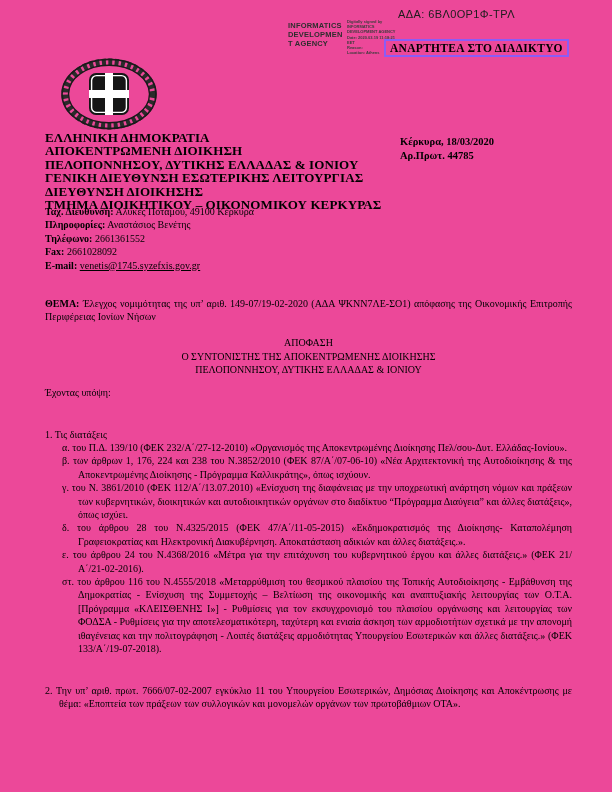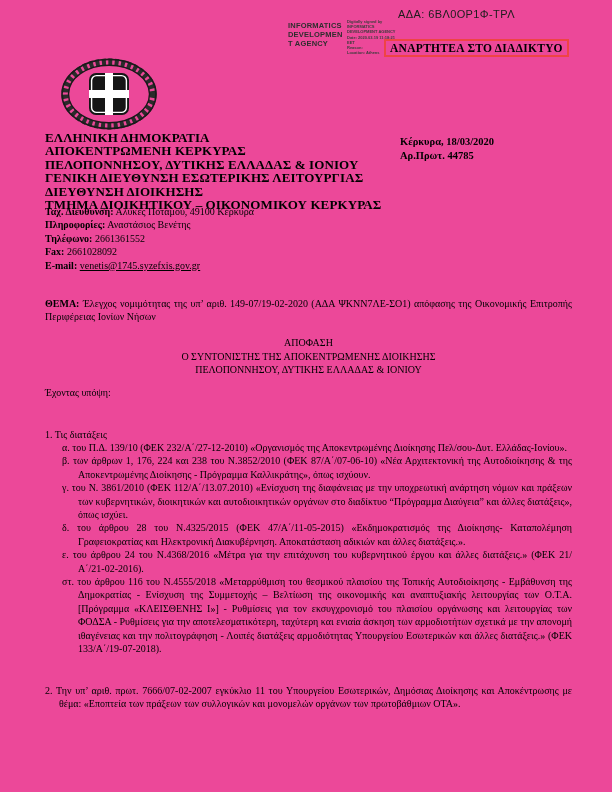--- a/index.html
+++ b/index.html
@@ -19,21 +19,21 @@
     font-family:"Liberation Sans", sans-serif; font-size:7.5px; line-height:9px;
     color:#2e2e2e; white-space:pre-line; font-weight:bold; letter-spacing:.2px;
   }
   .sig-details {
     position:absolute; left:347px; top:19px; width:66px;
     font-family:"Liberation Sans", sans-serif; font-size:4px; line-height:5.2px;
     color:#3c3c3c; white-space:pre-line; font-weight:bold;
   }
   .banner {
     position:absolute; left:384px; top:39px;
-    border:2px solid #ef4444; padding:1px 4px;
+    border:2px solid #8b5cf6; padding:1px 4px;
     font-weight:bold; font-size:11.5px; letter-spacing:.3px; white-space:nowrap;
   }
   
   .emblem { position:absolute; left:60px; top:58px; }
   .letterhead {
     position:absolute; left:45px; top:131px; width:350px;
     font-weight:bold; font-size:13px; line-height:13.4px; letter-spacing:.1px;
   }
   .dateblock {
     position:absolute; left:400px; top:135px;
@@ -81,21 +81,21 @@
       <ellipse cx="49" cy="36" rx="40.5" ry="28.8" fill="none" stroke="#1a1a1a" stroke-width="1.4"></ellipse>
       <rect x="29" y="15" width="40" height="42" rx="7" fill="#161616"></rect>
       <rect x="31.6" y="17.6" width="34.8" height="36.8" rx="5" fill="none" stroke="#ffffff" stroke-width="1.4"></rect>
       <rect x="45" y="15" width="8" height="42" fill="#ffffff"></rect>
       <rect x="29" y="32" width="40" height="8" fill="#ffffff"></rect>
     </svg>
   </div>
 
   <div class="letterhead">
     <div>ΕΛΛΗΝΙΚΗ ΔΗΜΟΚΡΑΤΙΑ</div>
-    <div>ΑΠΟΚΕΝΤΡΩΜΕΝΗ ΚΕΡΚΥΡΑΣ</div>
+    <div>ΑΠΟΚΕΝΤΡΩΜΕΝΗ ΔΙΟΙΚΗΣΗ</div>
     <div>ΠΕΛΟΠΟΝΝΗΣΟΥ, ΔΥΤΙΚΗΣ ΕΛΛΑΔΑΣ &amp; ΙΟΝΙΟΥ</div>
     <div>ΓΕΝΙΚΗ ΔΙΕΥΘΥΝΣΗ ΕΣΩΤΕΡΙΚΗΣ ΛΕΙΤΟΥΡΓΙΑΣ</div>
     <div>ΔΙΕΥΘΥΝΣΗ ΔΙΟΙΚΗΣΗΣ</div>
     <div>ΤΜΗΜΑ ΔΙΟΙΚΗΤΙΚΟΥ – ΟΙΚΟΝΟΜΙΚΟΥ ΚΕΡΚΥΡΑΣ</div>
   </div>
 
   <div class="dateblock">
     <div>Κέρκυρα, 18/03/2020</div>
     <div>Αρ.Πρωτ. 44785</div>
   </div>

